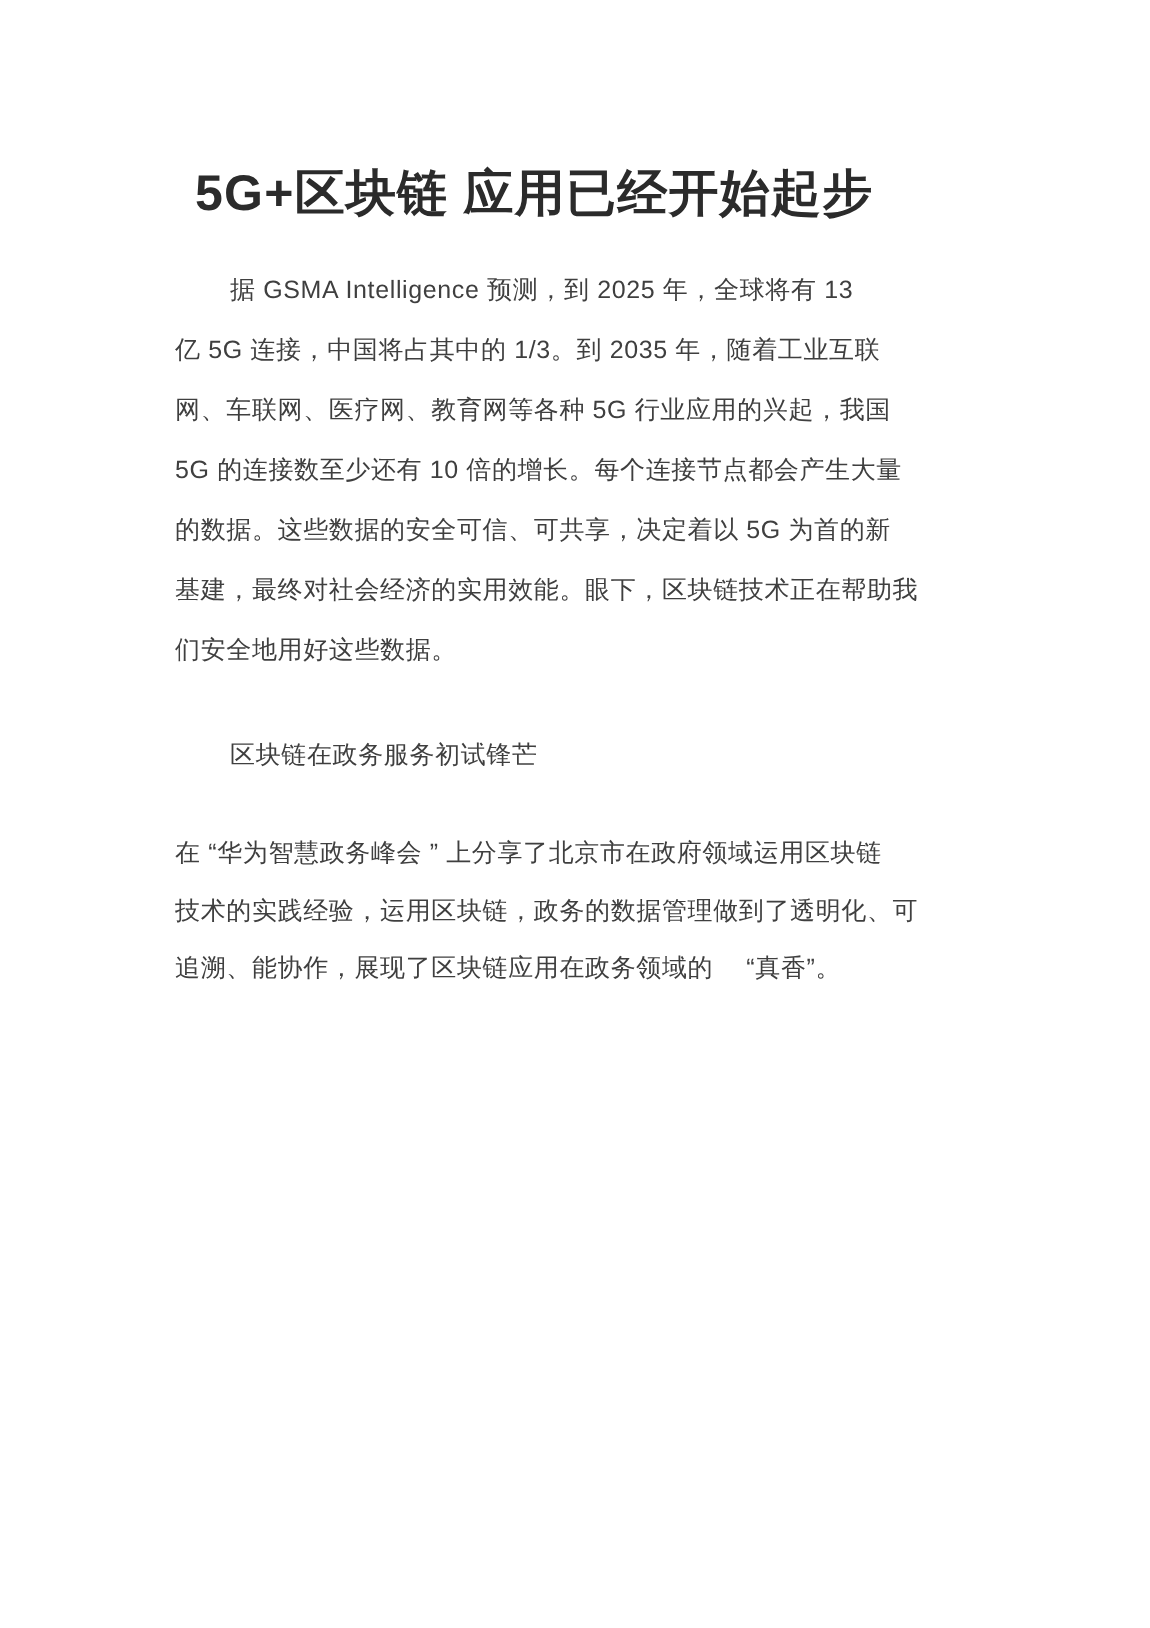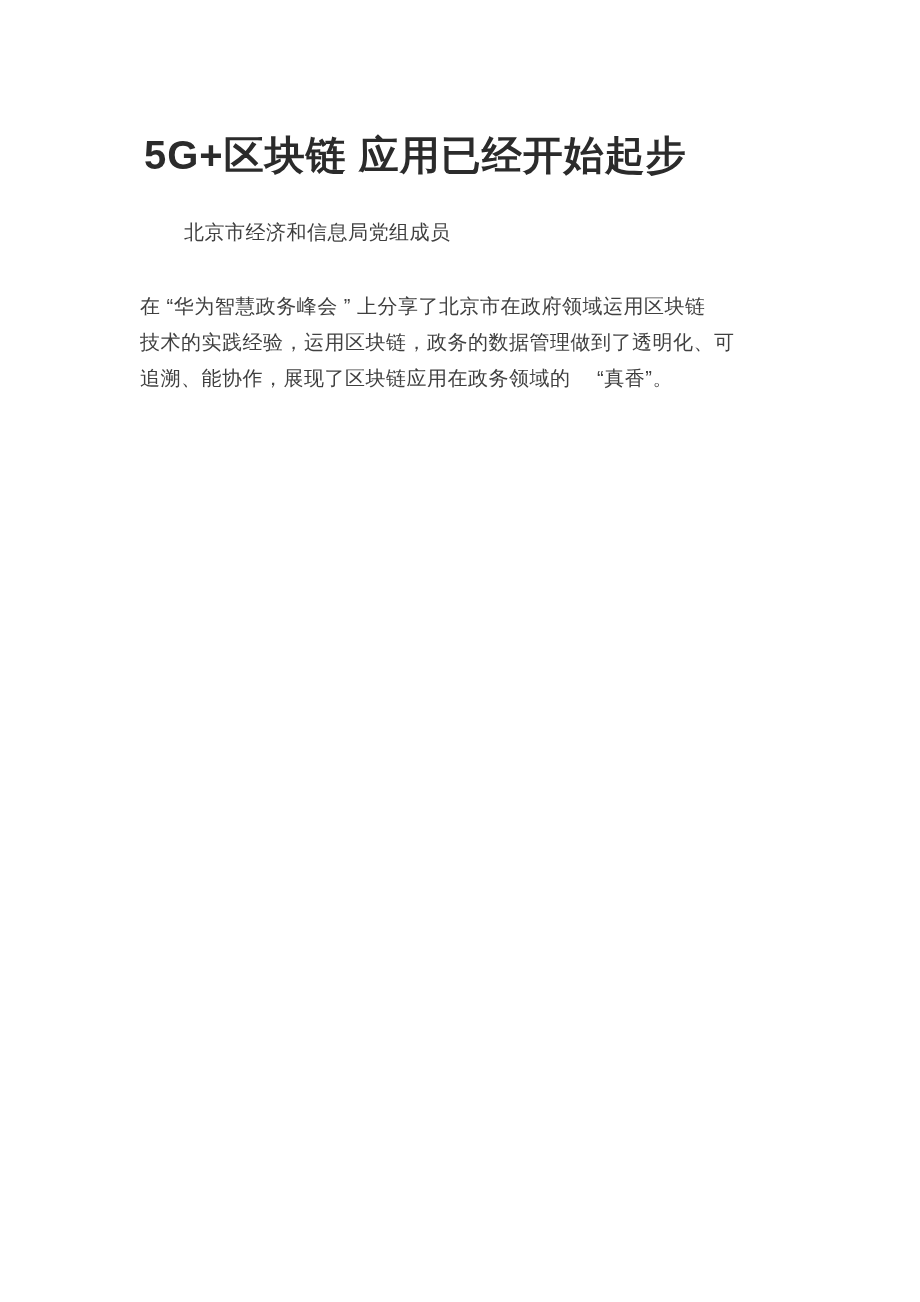--- a/index.html
+++ b/index.html
@@ -15,21 +15,21 @@
     overflow: hidden;
   }
   .page {
     box-sizing: border-box;
     width: 920px;
     height: 1302px;
     padding: 128px 136px 40px 140px;
     background: #ffffff;
   }
   .doc-title {
-    margin: 0 0 26px 4px;
+    margin: 0 0 26px 16px;
     font-size: 40px;
     line-height: 54px;
     font-weight: 700;
     color: #2b2b2b;
     letter-spacing: 1px;
     white-space: pre-line;
   }
   .body-text {
     margin: 0 0 36px 0;
     font-size: 20px;
@@ -42,36 +42,43 @@
   }
   .section-heading {
     margin: 0 0 36px 0;
     font-size: 20px;
     line-height: 48px;
     letter-spacing: 0.5px;
     padding-left: 44px;
     white-space: pre-line;
   }
   .tight {
-    line-height: 36px;
+    line-height: 46px;
     margin-top: -4px;
   }
   .no-bottom-margin {
     margin-bottom: 0;
   }
 </style>
 </head>
 <body>
 
 <div class="page">
 
   <h1 class="doc-title">5G+区块链  应用已经开始起步</h1>
 
+  <p class="body-text indent-first">据 GSMA Intelligence 预测，到 2025 年，全球将有  13
+亿 5G 连接，中国将占其中的  1/3。到 2035 年，随着工业互联
+网、车联网、医疗网、教育网等各种  5G 行业应用的兴起，我国
+5G 的连接数至少还有  10 倍的增长。每个连接节点都会产生大量
+的数据。这些数据的安全可信、可共享，决定着以   5G 为首的新
+基建，最终对社会经济的实用效能。眼下，区块链技术正在帮助我
+们安全地用好这些数据。</p>
 
-  <p class="section-heading">北京市经济和信息局党组成员</p>
+  <p class="section-heading">区块链在政务服务初试锋芒</p>
 
 
 
   <p class="body-text tight">在 “华为智慧政务峰会 ” 上分享了北京市在政府领域运用区块链
 技术的实践经验，运用区块链，政务的数据管理做到了透明化、可
 追溯、能协作，展现了区块链应用在政务领域的　 “真香”。</p>
 
 </div>
 
 </body></html>

